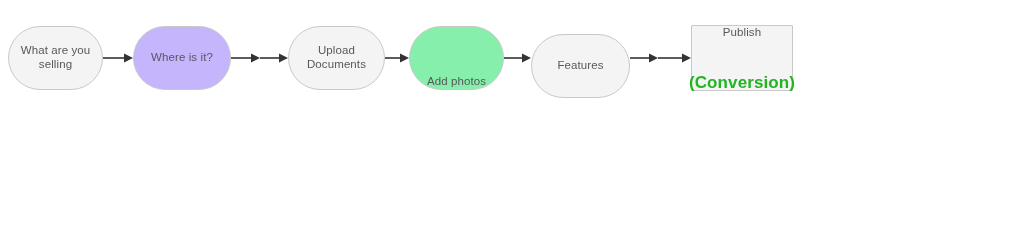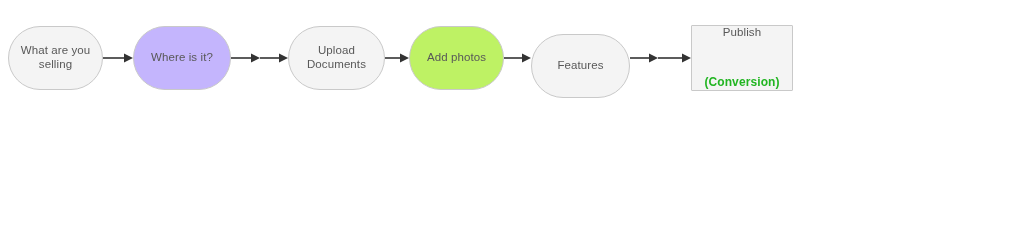--- a/index.html
+++ b/index.html
@@ -53,21 +53,21 @@
   .node-label {
     color: #585858;
     font-size: 11.5px;
     line-height: 13.5px;
     text-align: center;
     letter-spacing: 0.1px;
     white-space: pre-line;
   }
 
   .node-sublabel {
-    font-size: 12px;
+    font-size: 17px;
     line-height: 13.5px;
     text-align: center;
     font-weight: bold;
     letter-spacing: 0.1px;
   }
 
   .arrow {
     flex: none;
     height: 20px;
     display: flex;
@@ -135,21 +135,21 @@
 Documents</span>
   </div>
 
   <div class="arrow gap3">
     <svg width="24" height="12" viewBox="0 0 24 12" aria-hidden="true">
       <line x1="0" y1="6" x2="15" y2="6" stroke="#333333" stroke-width="1.6"></line>
       <polygon points="15,1.6 24,6 15,10.4" fill="#333333"></polygon>
     </svg>
   </div>
 
-  <div class="node stadium w4" style="background: #bef264; border-color: rgb(201, 201, 201);">
+  <div class="node stadium w4" style="background: #86efac; border-color: rgb(201, 201, 201); align-items: flex-end;">
     <span class="node-label" style="color: rgb(88, 88, 88);">Add photos</span>
   </div>
 
   <div class="arrow gap4">
     <svg width="27" height="12" viewBox="0 0 27 12" aria-hidden="true">
       <line x1="0" y1="6" x2="18" y2="6" stroke="#333333" stroke-width="1.6"></line>
       <polygon points="18,1.6 27,6 18,10.4" fill="#333333"></polygon>
     </svg>
   </div>
 

